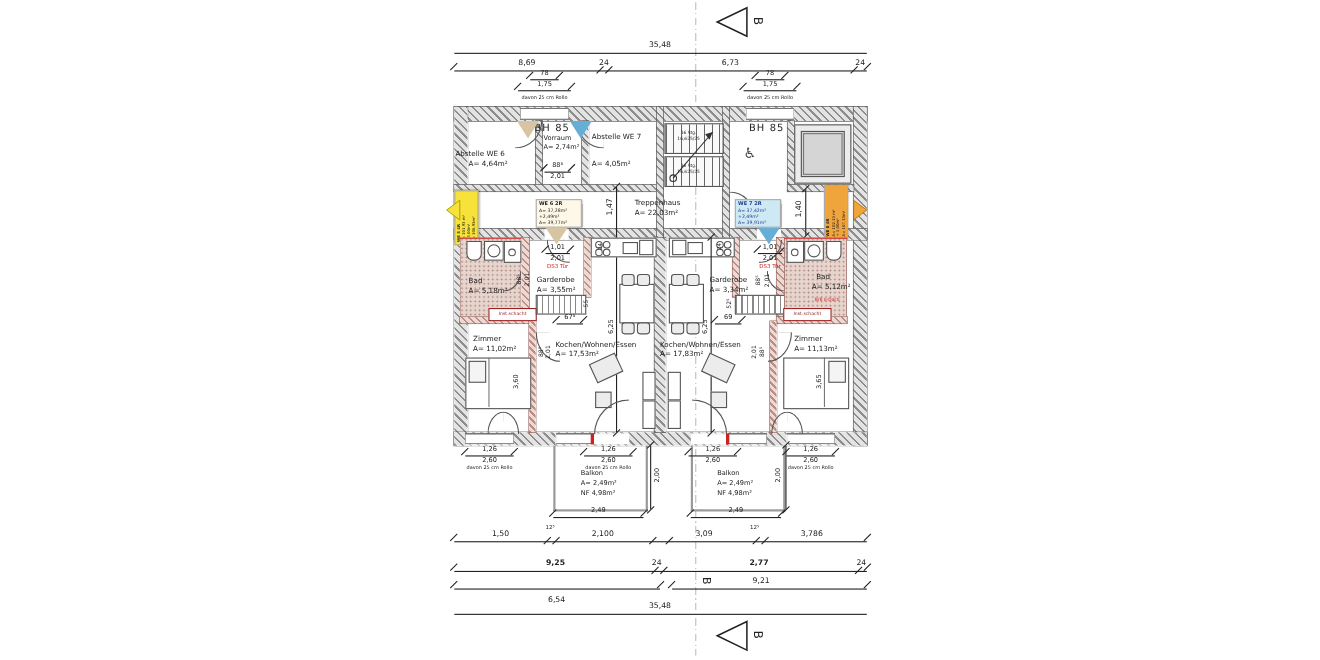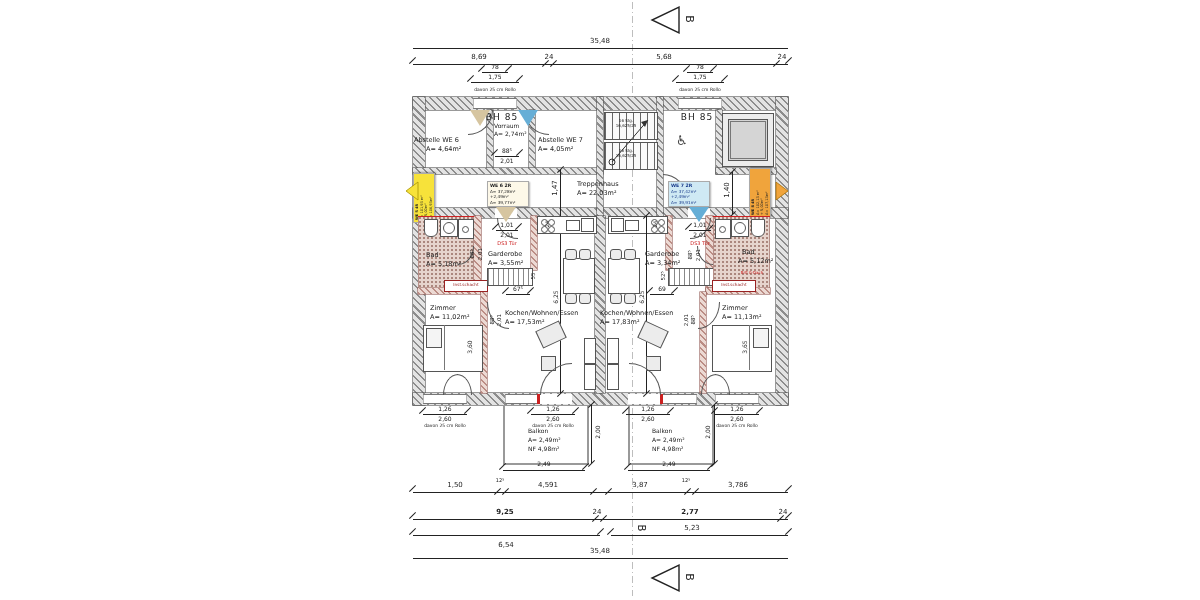--- a/index.html
+++ b/index.html
@@ -54,21 +54,21 @@
 
   <div class="hline" style="left:413px;top:48px;width:375px"></div>
   <div class="lbl" style="left:600px;top:38px">35,48</div>
 
   <div class="dline" style="left:413px;top:64px;width:375px"></div>
   <div class="tk" style="left:541px;top:63px"></div>
   <div class="tk" style="left:549px;top:63px"></div>
   <div class="tk" style="left:772px;top:63px"></div>
   <div class="lbl" style="left:479px;top:54px">8,69</div>
   <div class="lbl" style="left:549px;top:54px">24</div>
-  <div class="lbl" style="left:664px;top:54px">5,68</div>
+  <div class="lbl" style="left:664px;top:54px">6,73</div>
   <div class="lbl" style="left:782px;top:54px">24</div>
 
   <div class="lbl s6" style="left:495px;top:64px">78</div>
   <div class="dline" style="left:482px;top:72px;width:26px"></div>
   <div class="lbl s6" style="left:495px;top:74px">1,75</div>
   <div class="dline" style="left:471px;top:82px;width:48px"></div>
   <div class="lbl s45" style="left:495px;top:88px">davon 25 cm Rollo</div>
   <div class="lbl s6" style="left:700px;top:64px">78</div>
   <div class="dline" style="left:687px;top:72px;width:26px"></div>
   <div class="lbl s6" style="left:700px;top:74px">1,75</div>
@@ -118,21 +118,21 @@
 
   <div class="arc br" style="left:468px;top:110px;width:24px;height:24px"></div>
   <div class="arc bl" style="left:524px;top:110px;width:24px;height:24px"></div>
   <div class="tri-d" style="left:470px;top:110px;border-top:16px solid #d6c5a0"></div>
   <div class="tri-d" style="left:518px;top:110px;border-top:16px solid #66aed6"></div>
 
   <div class="lbl ll s65" style="left:414px;top:137px">Abstelle WE 6</div>
   <div class="lbl ll s65" style="left:426px;top:146px">A= 4,64m²</div>
   <div class="lbl ll s6" style="left:494px;top:123px">Vorraum</div>
   <div class="lbl ll s6" style="left:494px;top:131px">A= 2,74m²</div>
-  <div class="lbl ll s65" style="left:538px;top:137px">Abstelle WE 7</div>
+  <div class="lbl ll s65" style="left:538px;top:121px">Abstelle WE 7</div>
   <div class="lbl ll s65" style="left:538px;top:146px">A= 4,05m²</div>
 
   <div class="lbl s6" style="left:507px;top:148px">88⁵</div>
   <div class="dline" style="left:495px;top:156px;width:24px"></div>
   <div class="lbl s6" style="left:507px;top:158px">2,01</div>
 
   <div class="stairs" style="left:604px;top:112px;width:52px;height:26px"></div>
   <div class="stairs" style="left:604px;top:142px;width:52px;height:26px"></div>
   <svg class="abs" style="left:602px;top:110px" width="56" height="62" viewBox="0 0 56 62">
       <line x1="10" y1="52" x2="46" y2="10" stroke="#333" stroke-width="1"></line>
@@ -355,38 +355,38 @@
 
   <div class="dline" style="left:413px;top:492px;width:375px"></div>
   <div class="tk" style="left:493px;top:491px"></div>
   <div class="tk" style="left:501px;top:491px"></div>
   <div class="tk" style="left:589px;top:491px"></div>
   <div class="tk" style="left:604px;top:491px"></div>
   <div class="tk" style="left:683px;top:491px"></div>
   <div class="tk" style="left:691px;top:491px"></div>
   <div class="lbl" style="left:455px;top:482px">1,50</div>
   <div class="lbl s5" style="left:500px;top:478px">12⁵</div>
-  <div class="lbl" style="left:548px;top:482px">4,591</div>
-  <div class="lbl" style="left:640px;top:482px">3,87</div>
+  <div class="lbl" style="left:548px;top:482px">2,100</div>
+  <div class="lbl" style="left:640px;top:482px">3,09</div>
   <div class="lbl s5" style="left:686px;top:478px">12⁵</div>
   <div class="lbl" style="left:738px;top:482px">3,786</div>
 
   <div class="dline" style="left:413px;top:519px;width:375px"></div>
   <div class="tk" style="left:591px;top:518px"></div>
   <div class="tk" style="left:599px;top:518px"></div>
   <div class="tk" style="left:776px;top:518px"></div>
   <div class="lbl b" style="left:505px;top:509px">9,25</div>
   <div class="lbl" style="left:597px;top:509px">24</div>
   <div class="lbl b" style="left:690px;top:509px">2,77</div>
   <div class="lbl" style="left:783px;top:509px">24</div>
 
   <div class="dline" style="left:413px;top:535px;width:187px"></div>
   <div class="dline" style="left:611px;top:535px;width:177px"></div>
   <div class="lbl" style="left:506px;top:542px">6,54</div>
-  <div class="lbl" style="left:692px;top:525px">5,23</div>
+  <div class="lbl" style="left:692px;top:525px">9,21</div>
   <div class="vlr" style="left:641px;top:528px;font-size:10px">B</div>
 
   <div class="hline" style="left:413px;top:558px;width:375px"></div>
   <div class="lbl" style="left:600px;top:548px">35,48</div>
 
   <svg class="abs" style="left:648px;top:563px" width="34" height="30" viewBox="0 0 34 30">
       <path d="M31 2 L31 28 L4 15 Z" fill="#fff" stroke="#222" stroke-width="1.4"></path>
     </svg>
   <div class="vlr" style="left:689px;top:577px">B</div>
 

